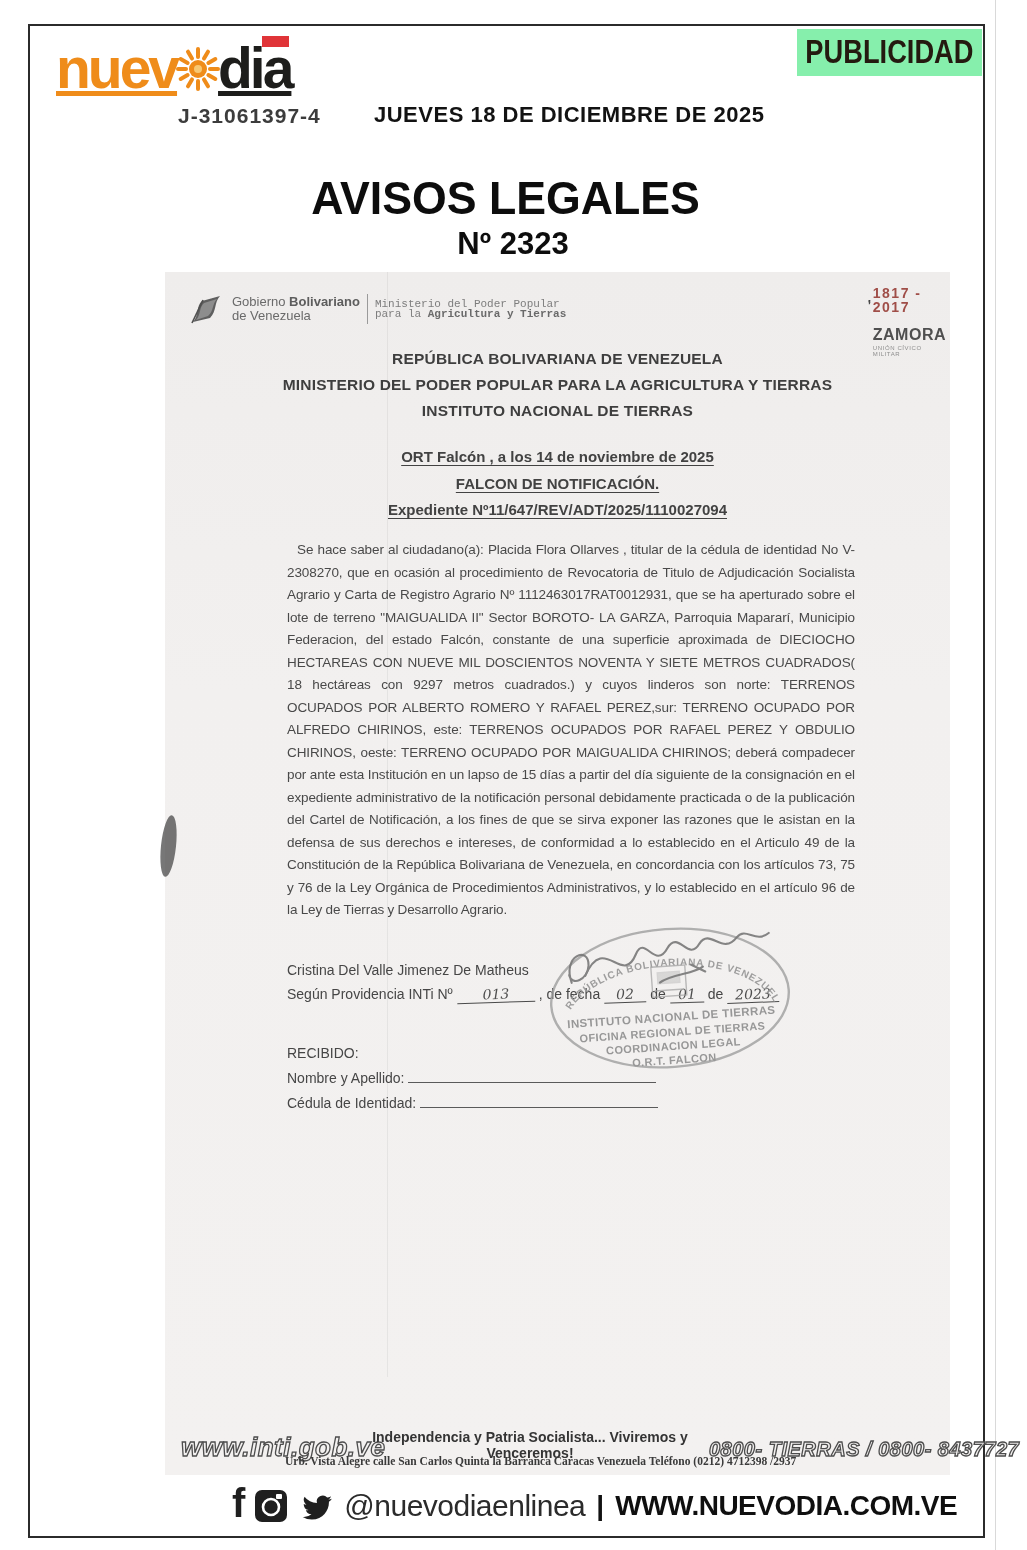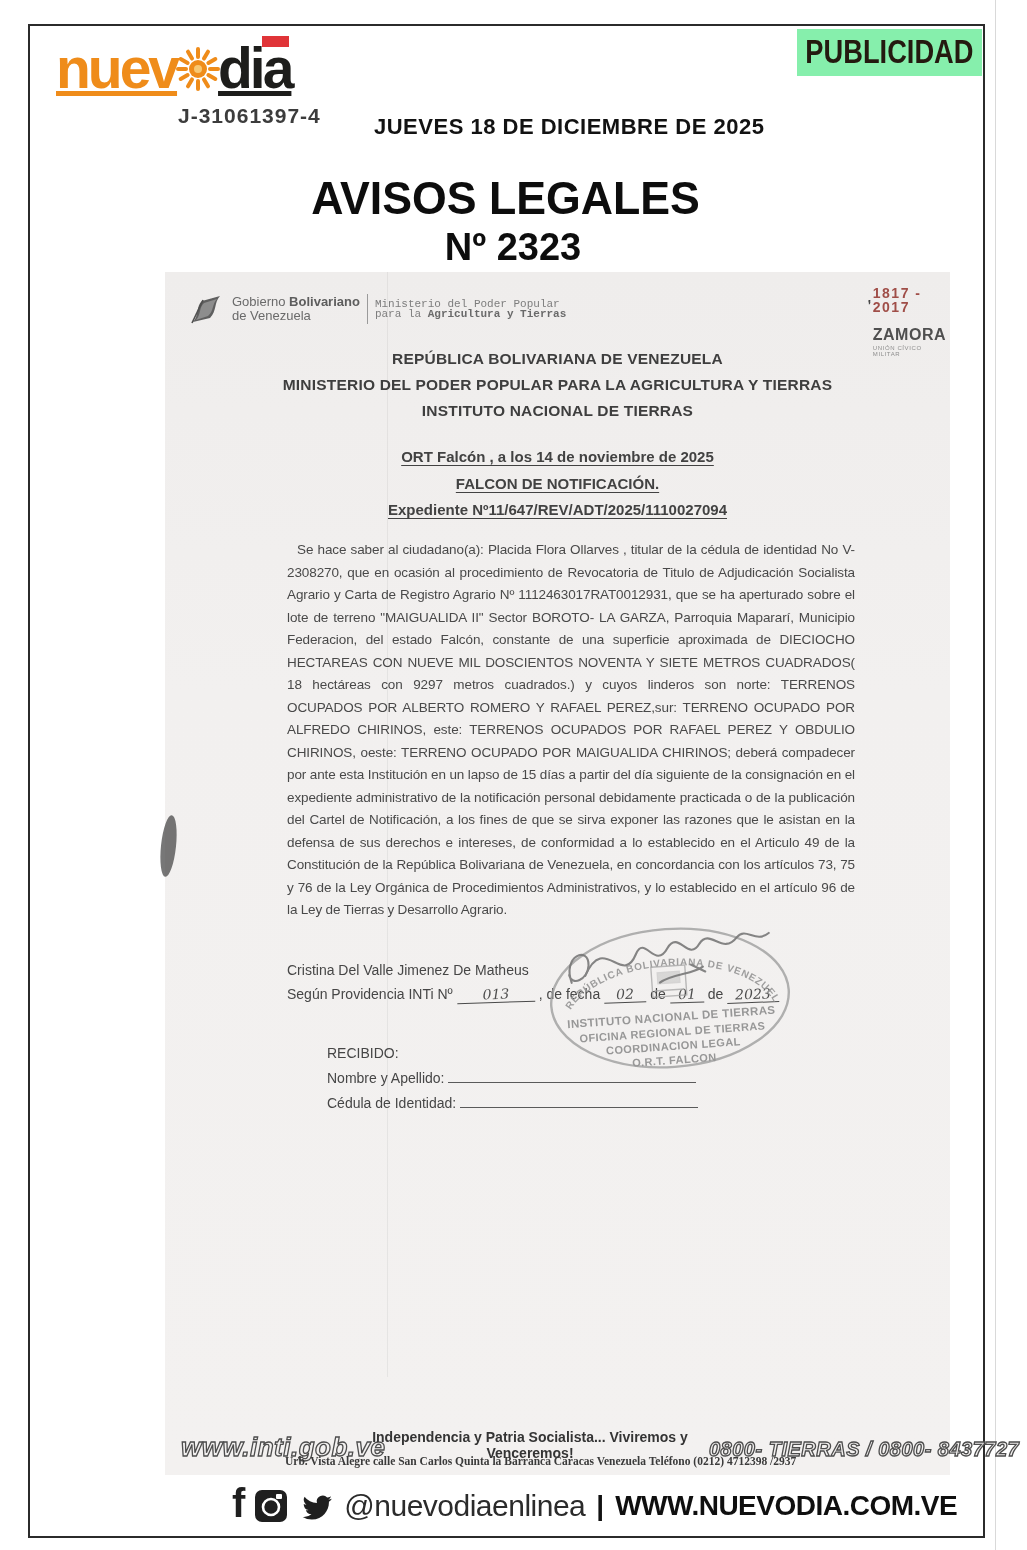--- a/index.html
+++ b/index.html
@@ -13,25 +13,25 @@
   
   .logo-wrap{position:absolute;left:56px;top:40px;display:flex;align-items:center;}
   .logo-word{font-size:57px;font-weight:800;letter-spacing:-3px;line-height:1;text-decoration:underline;}
   .logo-nuev{color:#ef8c1a;}
   .logo-dia{color:#1d1d1b;position:relative;}
   .red-accent{position:absolute;top:-4px;left:44px;width:27px;height:11px;background:#e03438;}
   .sun{width:46px;height:46px;margin:0 -3px 0 -2px;}
   .registry{position:absolute;left:178px;top:104px;font-size:21px;font-weight:600;color:#3c3c3c;letter-spacing:1px;}
   .publicidad{position:absolute;left:797px;top:29px;width:185px;height:47px;background:#86efac;display:flex;align-items:center;justify-content:center;}
   .publicidad span{font-size:29px;font-weight:800;color:#241a10;transform:scale(0.94,1.12);letter-spacing:0px;}
-  .date-line{position:absolute;left:374px;top:114px;font-size:22px;font-weight:700;color:#121212;letter-spacing:0.5px;}
+  .date-line{position:absolute;left:374px;top:102px;font-size:22px;font-weight:700;color:#121212;letter-spacing:0.5px;}
 
   
   .big-title{position:absolute;left:28px;right:44px;top:170px;text-align:center;font-size:47px;font-weight:900;color:#0d0d0d;transform:scaleX(0.95);letter-spacing:0px;}
-  .title-number{position:absolute;left:43px;right:44px;top:226px;text-align:center;font-size:38px;font-weight:800;color:#0d0d0d;}
+  .title-number{position:absolute;left:43px;right:44px;top:226px;text-align:center;font-size:31px;font-weight:800;color:#0d0d0d;}
 
   
   .doc{position:absolute;left:165px;top:272px;width:785px;height:1203px;background:linear-gradient(180deg,#efedec 0%,#f2f0ef 35%,#f3f1f0 100%);color:#474747;}
   .fold-line{position:absolute;left:222px;top:0;width:1px;height:1105px;background:rgba(50,50,50,0.07);}
   .smudge{position:absolute;left:-4px;top:543px;width:15px;height:62px;background:#4a4a4a;border-radius:50%;transform:rotate(6deg);opacity:.75;}
 
   .gov-logo{position:absolute;left:24px;top:22px;display:flex;align-items:center;gap:7px;}
   .gov-text{font-size:13px;line-height:14px;color:#6a6a6a;}
   .gov-text b{color:#5d5d5d;}
   .gov-divider{width:1px;height:30px;background:#9a9a9a;}
@@ -52,21 +52,21 @@
 
   .signer{position:absolute;left:122px;top:690px;font-size:14px;color:#464646;}
   .prov-line{position:absolute;left:122px;top:714px;font-size:14px;color:#464646;display:flex;align-items:flex-start;}
   .hw{display:inline-block;border-bottom:1.4px solid #4a4a4a;text-align:center;font-family:"DejaVu Serif",serif;font-style:italic;font-size:14px;color:#4e4e4e;transform:rotate(-2deg);}
   .hw.n{width:78px;margin:0 4px;}
   .hw.d{width:42px;margin:0 4px;}
   .hw.m{width:34px;margin:0 4px;}
   .hw.y{width:52px;margin:0 4px;}
   .prov-line .lbl{padding-bottom:1px;}
 
-  .recibido{position:absolute;left:122px;top:769px;font-size:14px;color:#464646;line-height:25px;margin-left:40px;}
+  .recibido{position:absolute;left:122px;top:769px;font-size:14px;color:#464646;line-height:25px;}
   .fill-line{display:inline-block;border-bottom:1.4px solid #5a5a5a;height:12px;vertical-align:baseline;}
 
   .stamp-wrap{position:absolute;left:378px;top:650px;width:254px;height:152px;transform:rotate(-4deg);opacity:.92;}
 
   .doc-footer-slogan{position:absolute;left:195px;top:1157px;width:340px;text-align:center;font-size:14px;font-weight:600;color:#343434;}
   .outline-text{font-style:italic;font-weight:800;color:#f3f1f0;-webkit-text-stroke:1.3px #4d4d4d;letter-spacing:0.5px;}
   .doc-footer-web{position:absolute;left:16px;top:1160px;font-size:26px;}
   .doc-footer-phone{position:absolute;left:522px;top:1166px;font-size:20px;white-space:nowrap;margin-left:22px;}
   .doc-footer-address{position:absolute;left:120px;top:1183px;width:520px;text-align:left;font-size:11.5px;font-weight:600;color:#3a3a3a;font-family:Liberation Serif, serif;}
 

